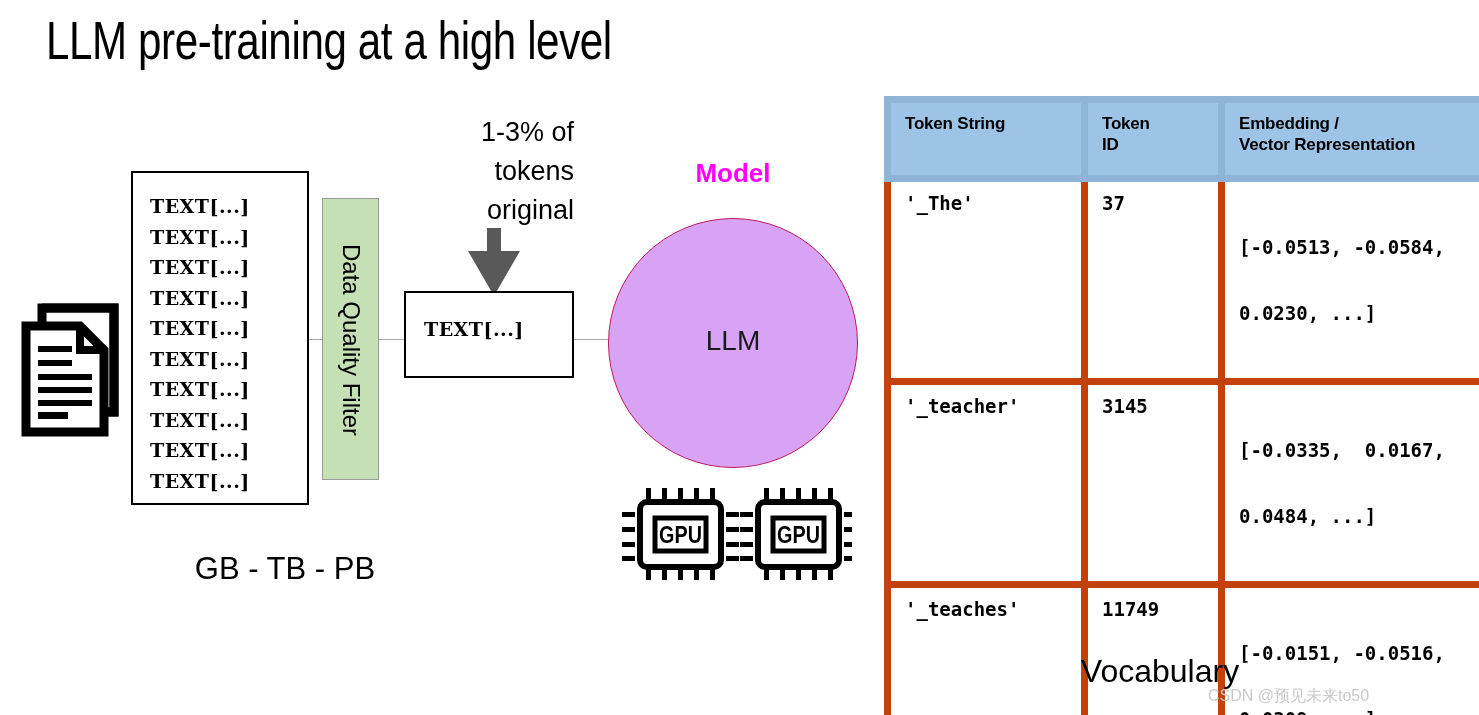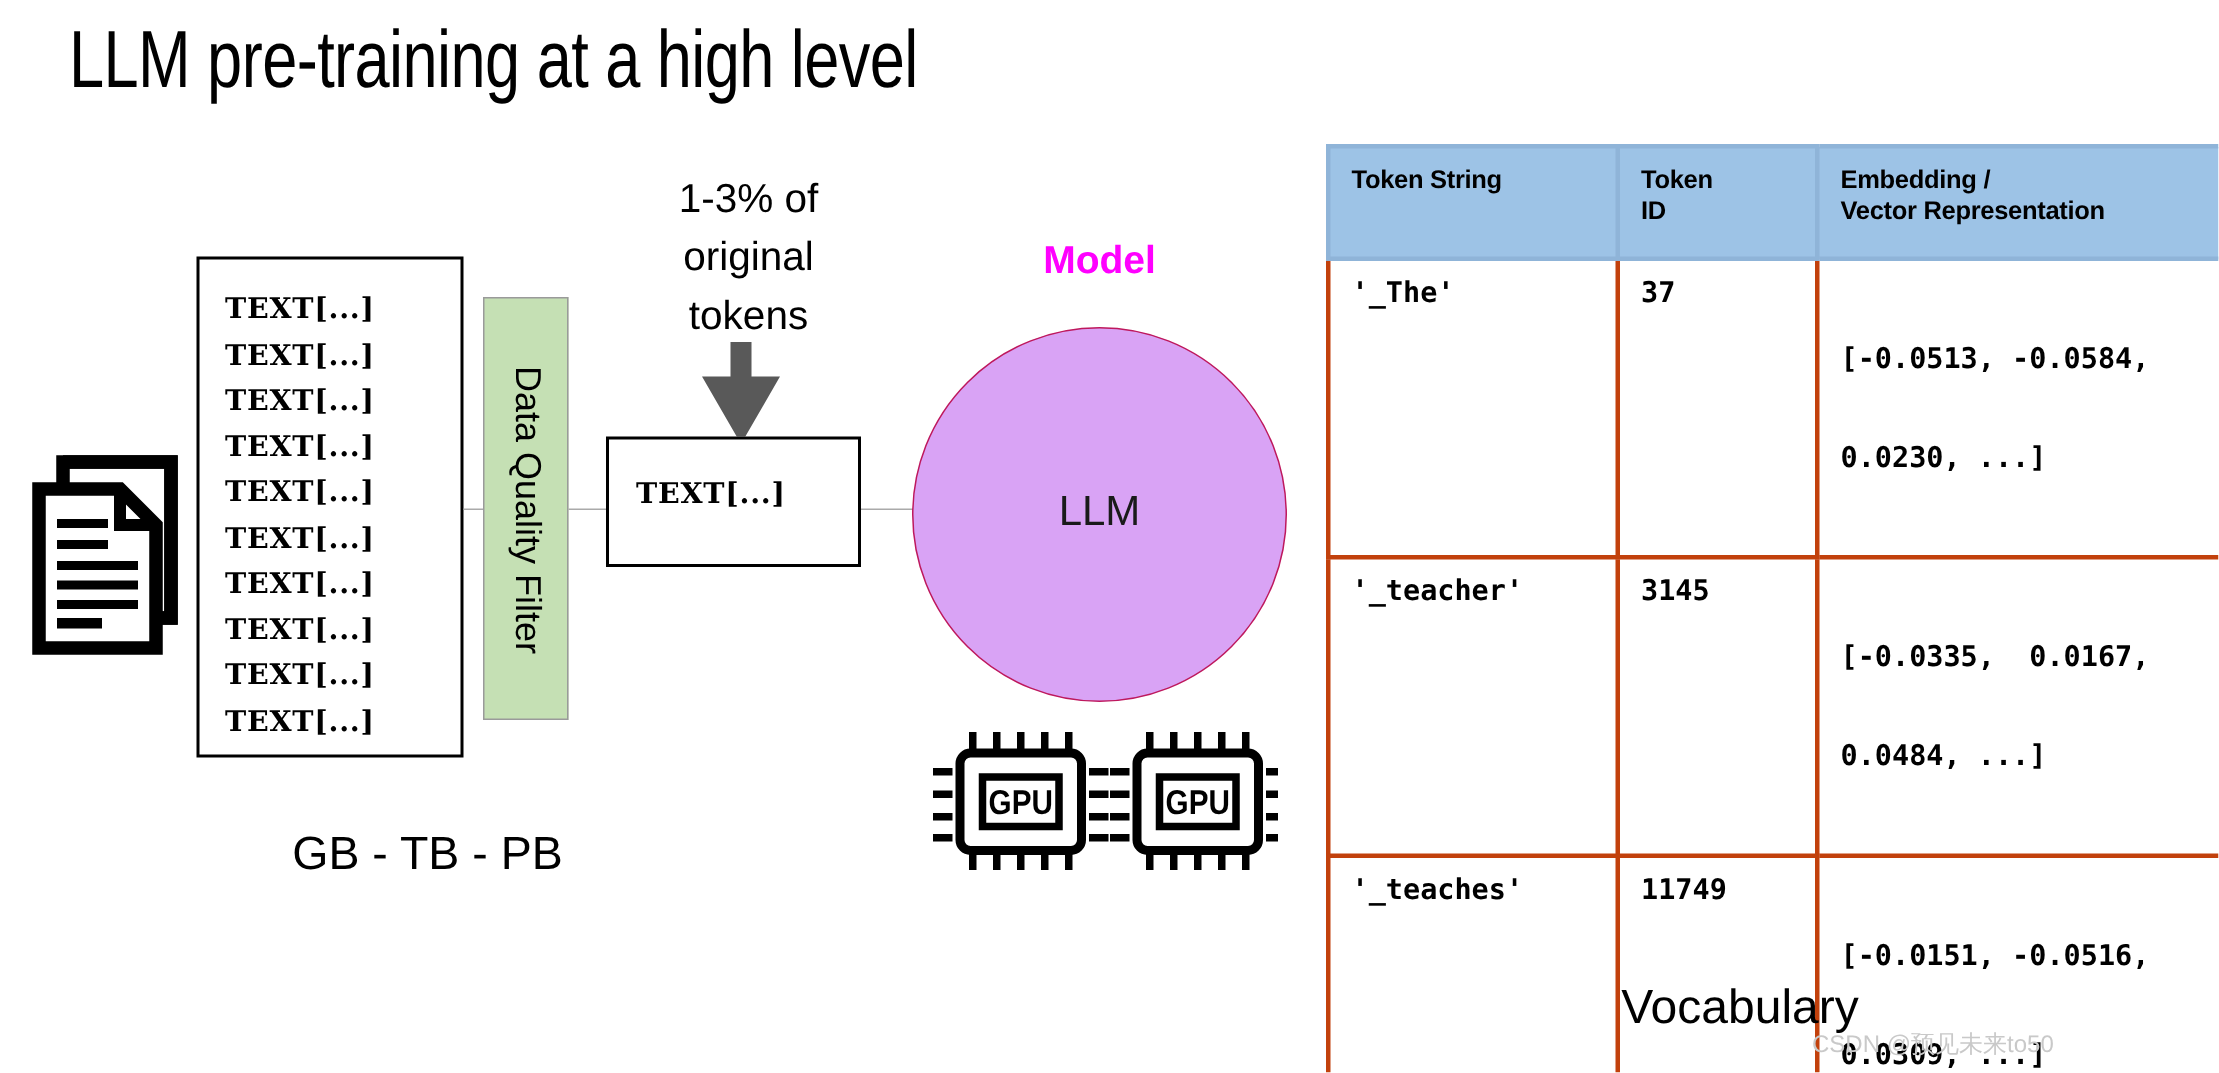--- a/index.html
+++ b/index.html
@@ -96,21 +96,21 @@
   }
 
   
   #pct-label {
     position: absolute;
     left: 424px;
     top: 113px;
     width: 150px;
     font-size: 27px;
     line-height: 39px;
-    text-align: center;
+    text-align: right;
   }
   #down-arrow {
     position: absolute;
     left: 462px;
     top: 228px;
     width: 64px;
     height: 68px;
   }
 
   
@@ -197,21 +197,21 @@
   
   #vocab-table {
     position: absolute;
     left: 884px;
     top: 96px;
     width: 582px;
     border-collapse: collapse;
     table-layout: fixed;
   }
   #vocab-table th, #vocab-table td {
-    border: 3px solid #c2410c;
+    border: 7px solid #c2410c;
     vertical-align: top;
     padding: 10px 14px;
     text-align: left;
   }
   #vocab-table thead th {
     background: #9DC3E6;
     font-size: 17px;
     font-weight: bold;
     line-height: 21px;
     letter-spacing: -0.2px;
@@ -290,22 +290,22 @@
   <div class="connector" style="left:309px; top:339px; width:14px;"></div>
 
   <div id="filter-box">
     <div id="filter-label">Data Quality Filter</div>
   </div>
 
   <div class="connector" style="left:379px; top:339px; width:26px;"></div>
 
   <div id="pct-label">
     <div>1-3% of</div>
+    <div>tokens</div>
     <div>original</div>
-    <div>tokens</div>
   </div>
 
   <div id="down-arrow">
     <svg viewBox="0 0 64 68" width="64" height="68">
       <path d="M25 0 H39 V23 H58 L32 68 L6 23 H25 Z" fill="#595959"></path>
     </svg>
   </div>
 
   <div id="filtered-box">
     <div id="filtered-text">TEXT[...]</div>

